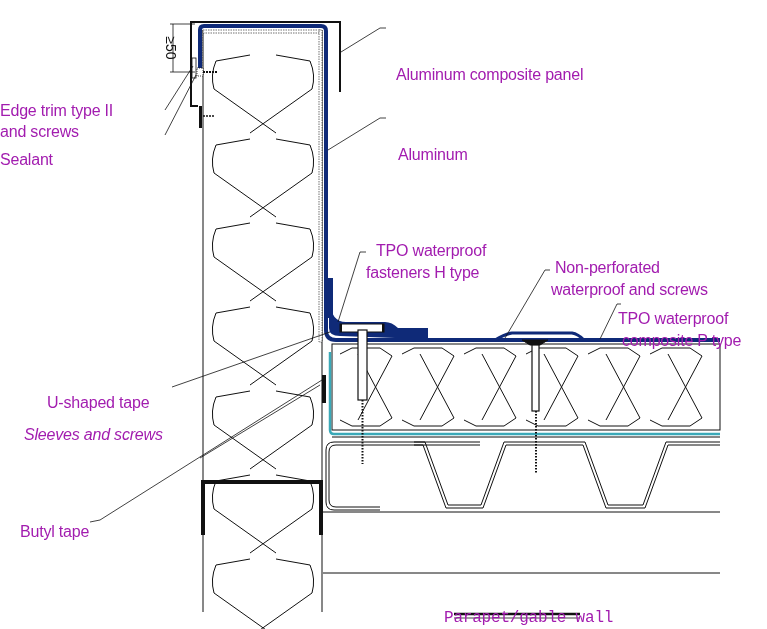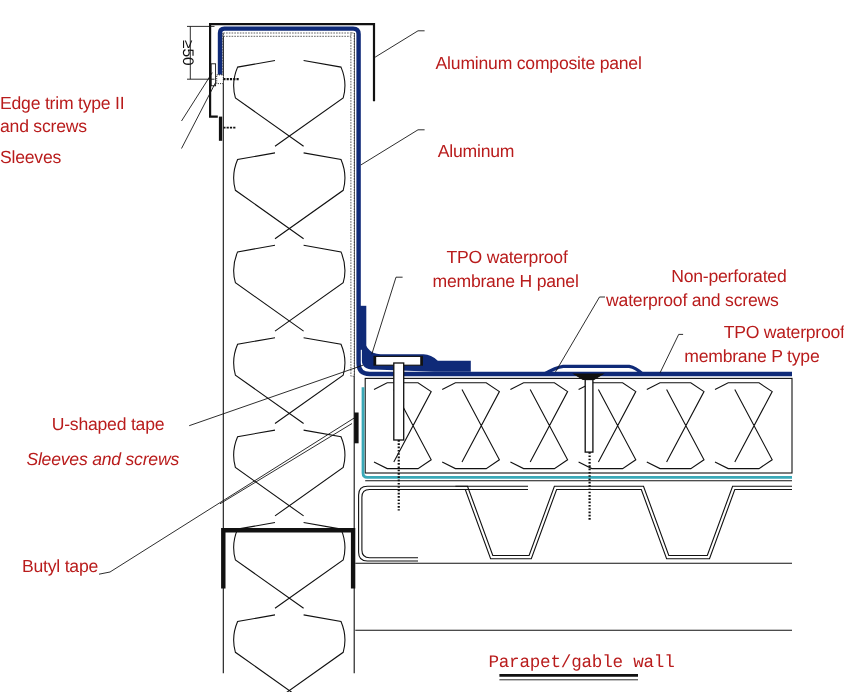--- a/index.html
+++ b/index.html
@@ -1,20 +1,20 @@
 <!DOCTYPE html>
 <html><head>
 <meta charset="utf-8">
 <style>
   html, body { margin: 0; padding: 0; background: #ffffff; }
   body { width: 767px; height: 629px; overflow: hidden; position: relative; font-family: "Liberation Sans", sans-serif; }
   #canvas { position: absolute; left: 0; top: 0; }
-  .lbl { position: absolute; font-size: 16px; color: #b91c1c; white-space: nowrap; line-height: 19px; letter-spacing: -0.2px; }
+  .lbl { position: absolute; font-size: 16px; color: #a21caf; white-space: nowrap; line-height: 19px; letter-spacing: -0.2px; margin-top: 16px; }
   .r { text-align: left; }
-  .c { text-align: right; }
+  .c { text-align: left; }
   .title { font-size: 16px; }
 </style>
 </head>
 <body>
 
 <svg id="canvas" width="767" height="629" viewBox="0 0 767 629">
 
   <g fill="none" stroke="#111" stroke-width="1">
     <line x1="203" y1="30" x2="203" y2="612"></line>
     <line x1="322" y1="30" x2="322" y2="612"></line>
@@ -105,24 +105,24 @@
 
   <g stroke="#111">
     <line x1="454" y1="614" x2="580" y2="614" stroke-width="2.5"></line>
     <line x1="454" y1="618" x2="580" y2="618" stroke-width="0.8"></line>
   </g>
 </svg>
 
 <div class="lbl" style="left:396px;top:49px;">Aluminum composite panel</div>
 <div class="lbl r" style="left:0;width:163px;top:85px;">Edge trim type II</div>
 <div class="lbl r" style="left:0;width:147px;top:106px;">and screws</div>
-<div class="lbl r" style="left:0;width:145px;top:134px;">Sleeves</div>
+<div class="lbl r" style="left:0;width:145px;top:134px;">Sealant</div>
 <div class="lbl" style="left:398px;top:129px;">Aluminum</div>
 <div class="lbl c" style="left:376px;width:140px;top:225px;">TPO waterproof</div>
-<div class="lbl c" style="left:366px;width:160px;top:247px;">membrane H panel</div>
+<div class="lbl c" style="left:366px;width:160px;top:247px;">fasteners H type</div>
 <div class="lbl c" style="left:555px;width:160px;top:242px;">Non-perforated</div>
 <div class="lbl" style="left:551px;top:264px;">waterproof and screws</div>
 <div class="lbl c" style="left:618px;width:150px;top:293px;">TPO waterproof</div>
-<div class="lbl" style="left:622px;top:315px;">membrane P type</div>
+<div class="lbl" style="left:622px;top:315px;">composite P type</div>
 <div class="lbl" style="left:47px;top:377px;">U-shaped tape</div>
 <div class="lbl" style="left:24px;top:409px;font-style:italic;">Sleeves and screws</div>
 <div class="lbl" style="left:20px;top:506px;">Butyl tape</div>
 <div class="lbl title" style="left:444px;top:593px;font-family:Liberation Mono, monospace;">Parapet/gable wall</div>
 
 </body></html>

